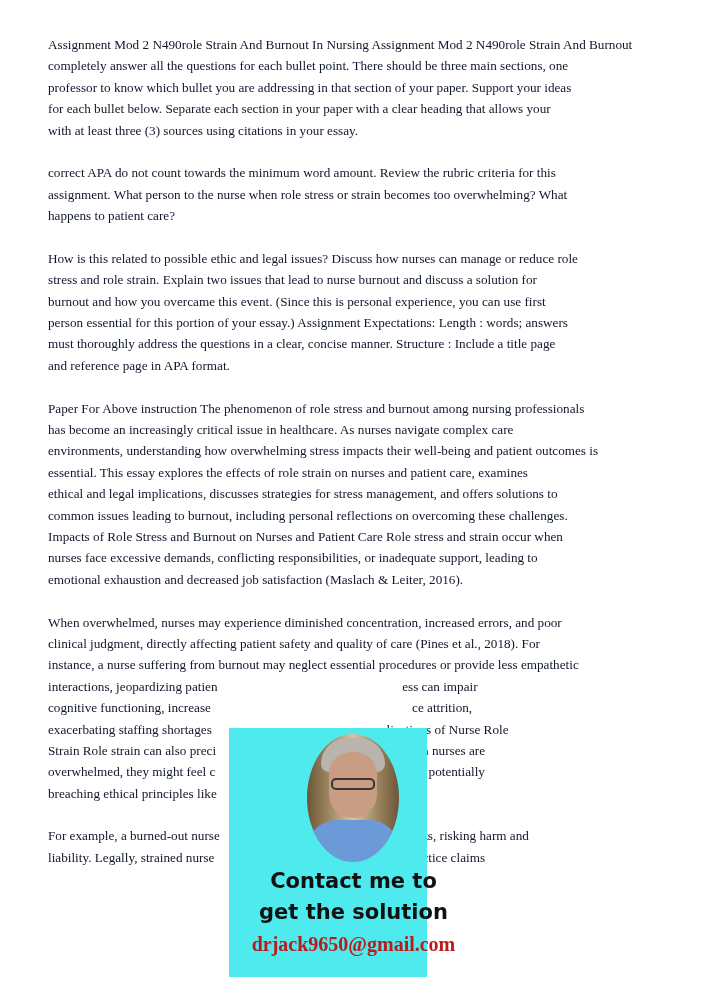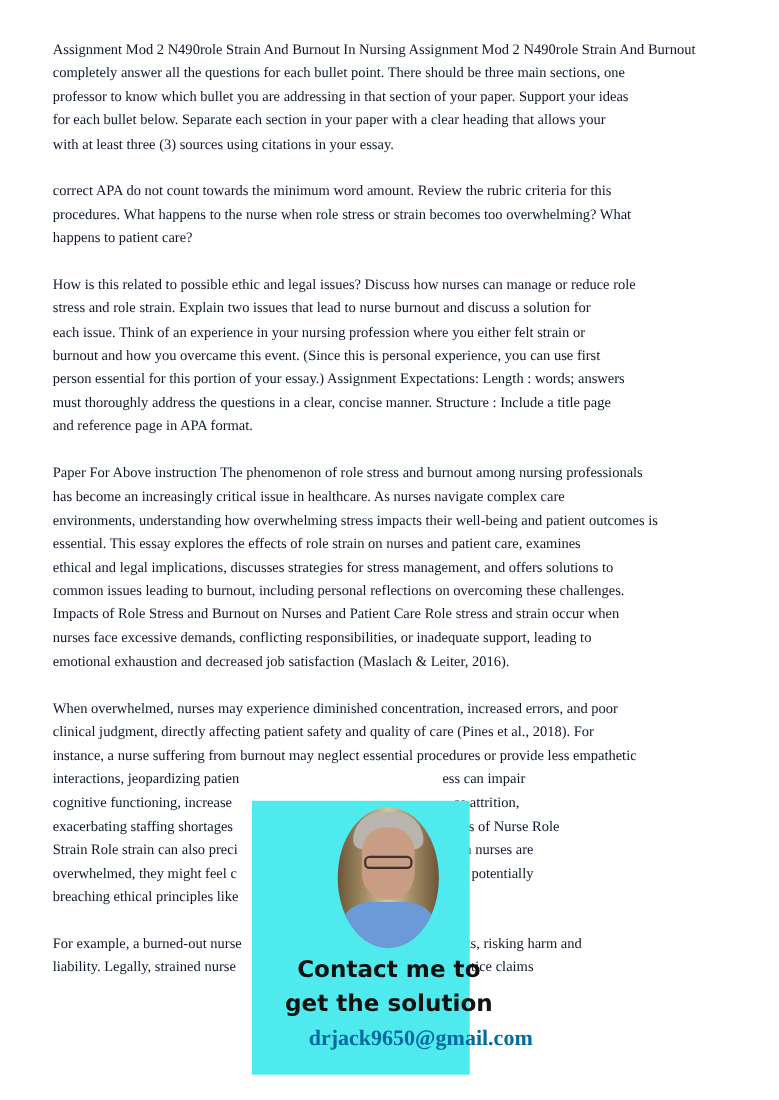--- a/index.html
+++ b/index.html
@@ -27,43 +27,42 @@
   .cta {
     position: absolute; left: 0; width: 249px; text-align: center;
     font-family: "DejaVu Sans", sans-serif; font-weight: bold; color: #111;
     font-size: 21px; line-height: 31px;
   }
   .cta1 { top: 138px; }
   .cta2 { top: 169px; }
   .email {
     position: absolute; left: 0; top: 205px; width: 249px; text-align: center;
     font-family: "Liberation Serif", "DejaVu Serif", serif; font-weight: bold;
-    font-size: 20px; color: #0369a1; padding-left: 29px;
+    font-size: 20px; color: #b91c1c;
   }
 </style>
 </head>
 <body>
 
 <div class="page">
   <div class="para">
     <div class="line">Assignment Mod 2 N490role Strain And Burnout In Nursing Assignment Mod 2 N490role Strain And Burnout</div>
     <div class="line">completely answer all the questions for each bullet point. There should be three main sections, one</div>
     <div class="line">professor to know which bullet you are addressing in that section of your paper. Support your ideas</div>
     <div class="line">for each bullet below. Separate each section in your paper with a clear heading that allows your</div>
     <div class="line">with at least three (3) sources using citations in your essay.</div>
   </div>
   <div class="para">
     <div class="line">correct APA do not count towards the minimum word amount. Review the rubric criteria for this</div>
-    <div class="line">procedures. What happens to the nurse when role stress or strain becomes too overwhelming? What</div>
+    <div class="line">assignment. What person to the nurse when role stress or strain becomes too overwhelming? What</div>
     <div class="line">happens to patient care?</div>
   </div>
   <div class="para">
     <div class="line">How is this related to possible ethic and legal issues? Discuss how nurses can manage or reduce role</div>
     <div class="line">stress and role strain. Explain two issues that lead to nurse burnout and discuss a solution for</div>
-    <div class="line">each issue. Think of an experience in your nursing profession where you either felt strain or</div>
     <div class="line">burnout and how you overcame this event. (Since this is personal experience, you can use first</div>
     <div class="line">person essential for this portion of your essay.) Assignment Expectations: Length : words; answers</div>
     <div class="line">must thoroughly address the questions in a clear, concise manner. Structure : Include a title page</div>
     <div class="line">and reference page in APA format.</div>
   </div>
   <div class="para">
     <div class="line">Paper For Above instruction The phenomenon of role stress and burnout among nursing professionals</div>
     <div class="line">has become an increasingly critical issue in healthcare. As nurses navigate complex care</div>
     <div class="line">environments, understanding how overwhelming stress impacts their well-being and patient outcomes is</div>
     <div class="line">essential. This essay explores the effects of role strain on nurses and patient care, examines</div>

